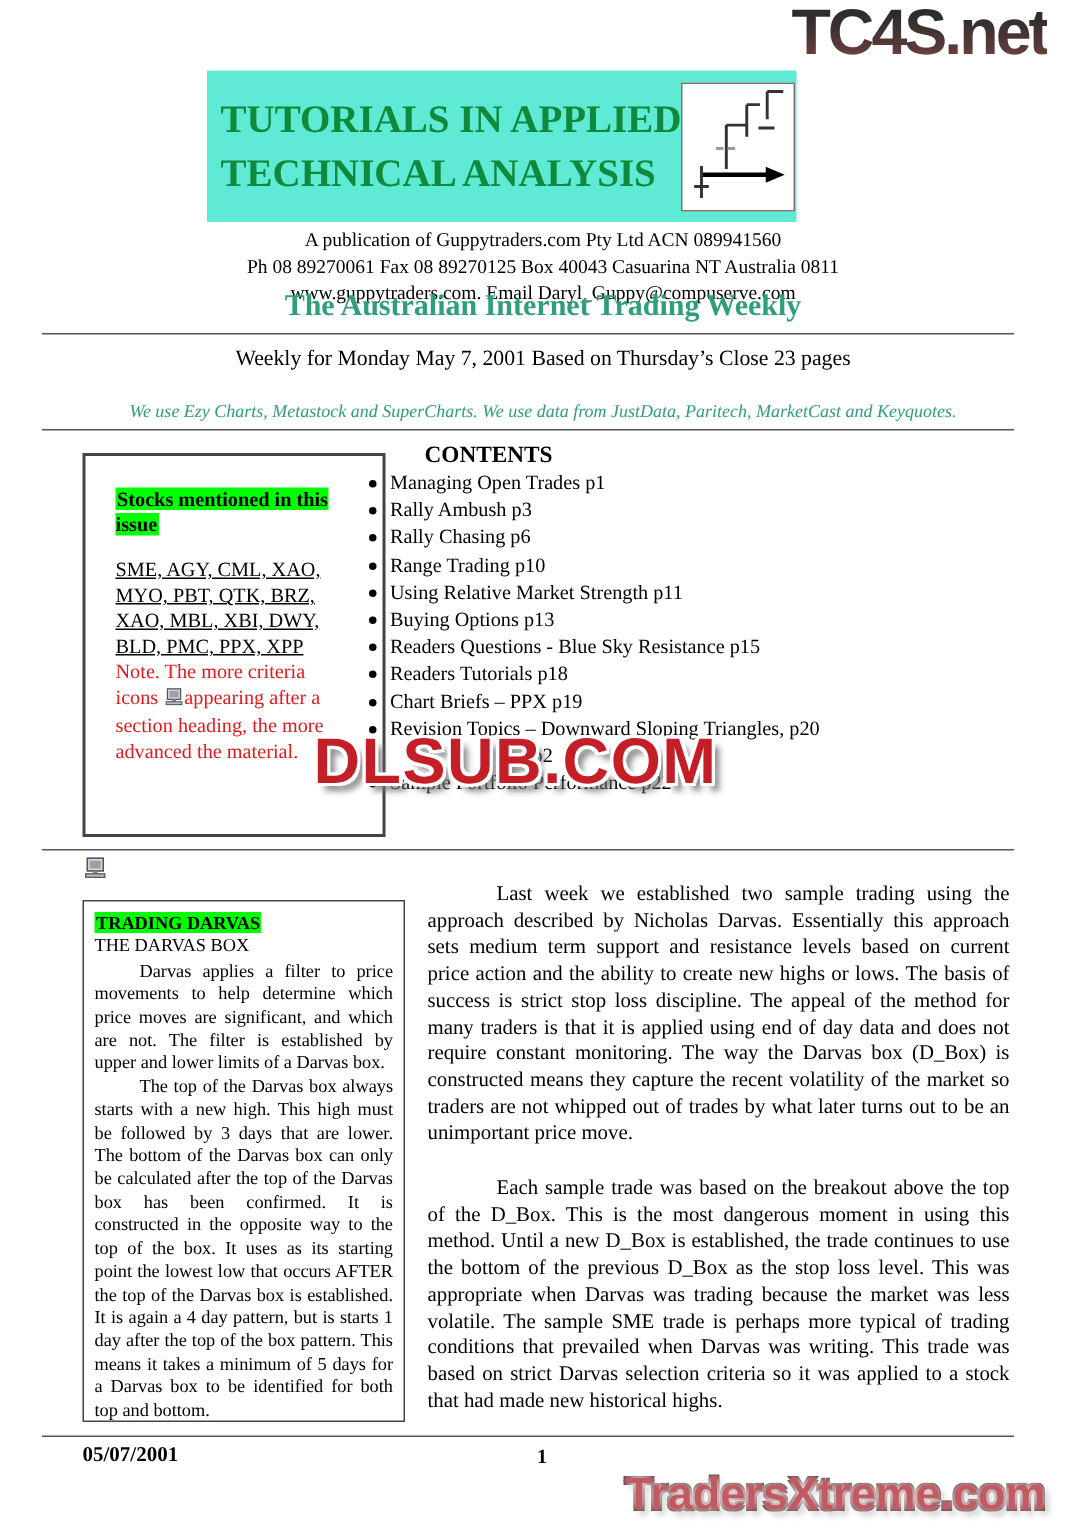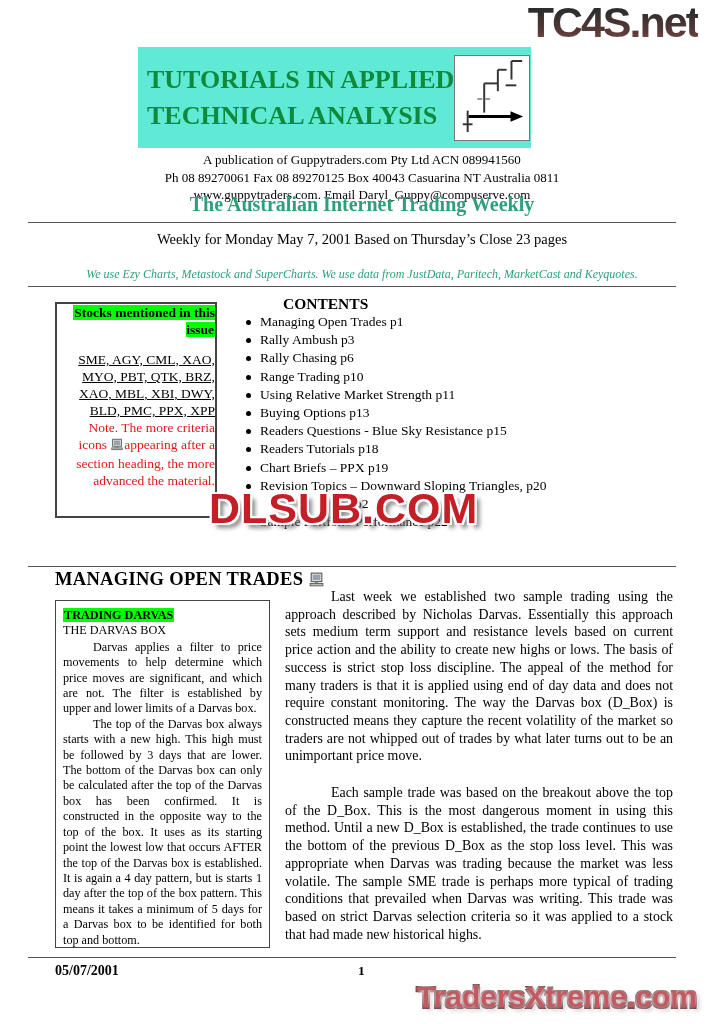--- a/index.html
+++ b/index.html
@@ -28,21 +28,21 @@
 
   .rule { position:absolute; left:28px; right:28px; border-top:1px solid #555; height:0; }
 
   .issue1 { position:absolute; left:0; top:231px; width:724px; text-align:center; font-size:14.5px; }
   .issue2 { position:absolute; left:0; top:249px; width:724px; text-align:center; font-size:14.5px; }
   .issue3 { position:absolute; left:0; top:267px; width:724px; text-align:center;
             font-style:italic; font-size:12px; color:#2f9e7d; }
 
   
   .stocks-box { position:absolute; left:55px; top:302px; width:158px; height:212px;
-                border:2px solid #444; padding:0; font-size:13.5px; line-height:17px;text-align:right; }
+                border:2px solid #444; padding:20px; font-size:13.5px; line-height:17px; }
   .hl-green { background:#00ff00; font-weight:bold; padding:0 1px; }
   .stock-list { margin-top:13px;text-decoration:underline; }
   .note { color:#e2191c; }
   .mini-icon { display:inline-block; vertical-align:-2px; }
 
   
   .contents-head { position:absolute; left:283px; top:295px; font-weight:bold; font-size:15.5px; }
   .contents-list { position:absolute; left:240px; top:313px; width:440px;
                    font-size:13.5px; list-style:none; margin:0; padding:0; }
   .contents-list li { position:relative; padding-left:20px; line-height:18.2px; }
@@ -160,21 +160,20 @@
     <li>Revision Topics – Downward Sloping Triangles, p20</li>
     <li class="frag">p2</li>
     <li>Sample Portfolio Performance p22</li>
   </ul>
 
   <div class="watermark">DLSUB.COM</div>
 
   <div class="rule" style="top:566px"></div>
 
   <div class="article-head">
-    <span>MANAGING OPEN TRADES</span>
     <span class="mini-icon">
       <svg width="17" height="15" viewBox="0 0 16 14">
         <rect x="3" y="1" width="10" height="8" fill="#ddd" stroke="#555" stroke-width="1"></rect>
         <rect x="4.5" y="2.5" width="7" height="5" fill="#9aa0b0"></rect>
         <rect x="6.5" y="9" width="3" height="1.6" fill="#888"></rect>
         <rect x="2" y="10.8" width="12" height="2.2" fill="#bbb" stroke="#555" stroke-width="0.8"></rect>
       </svg>
     </span>
   </div>
 

